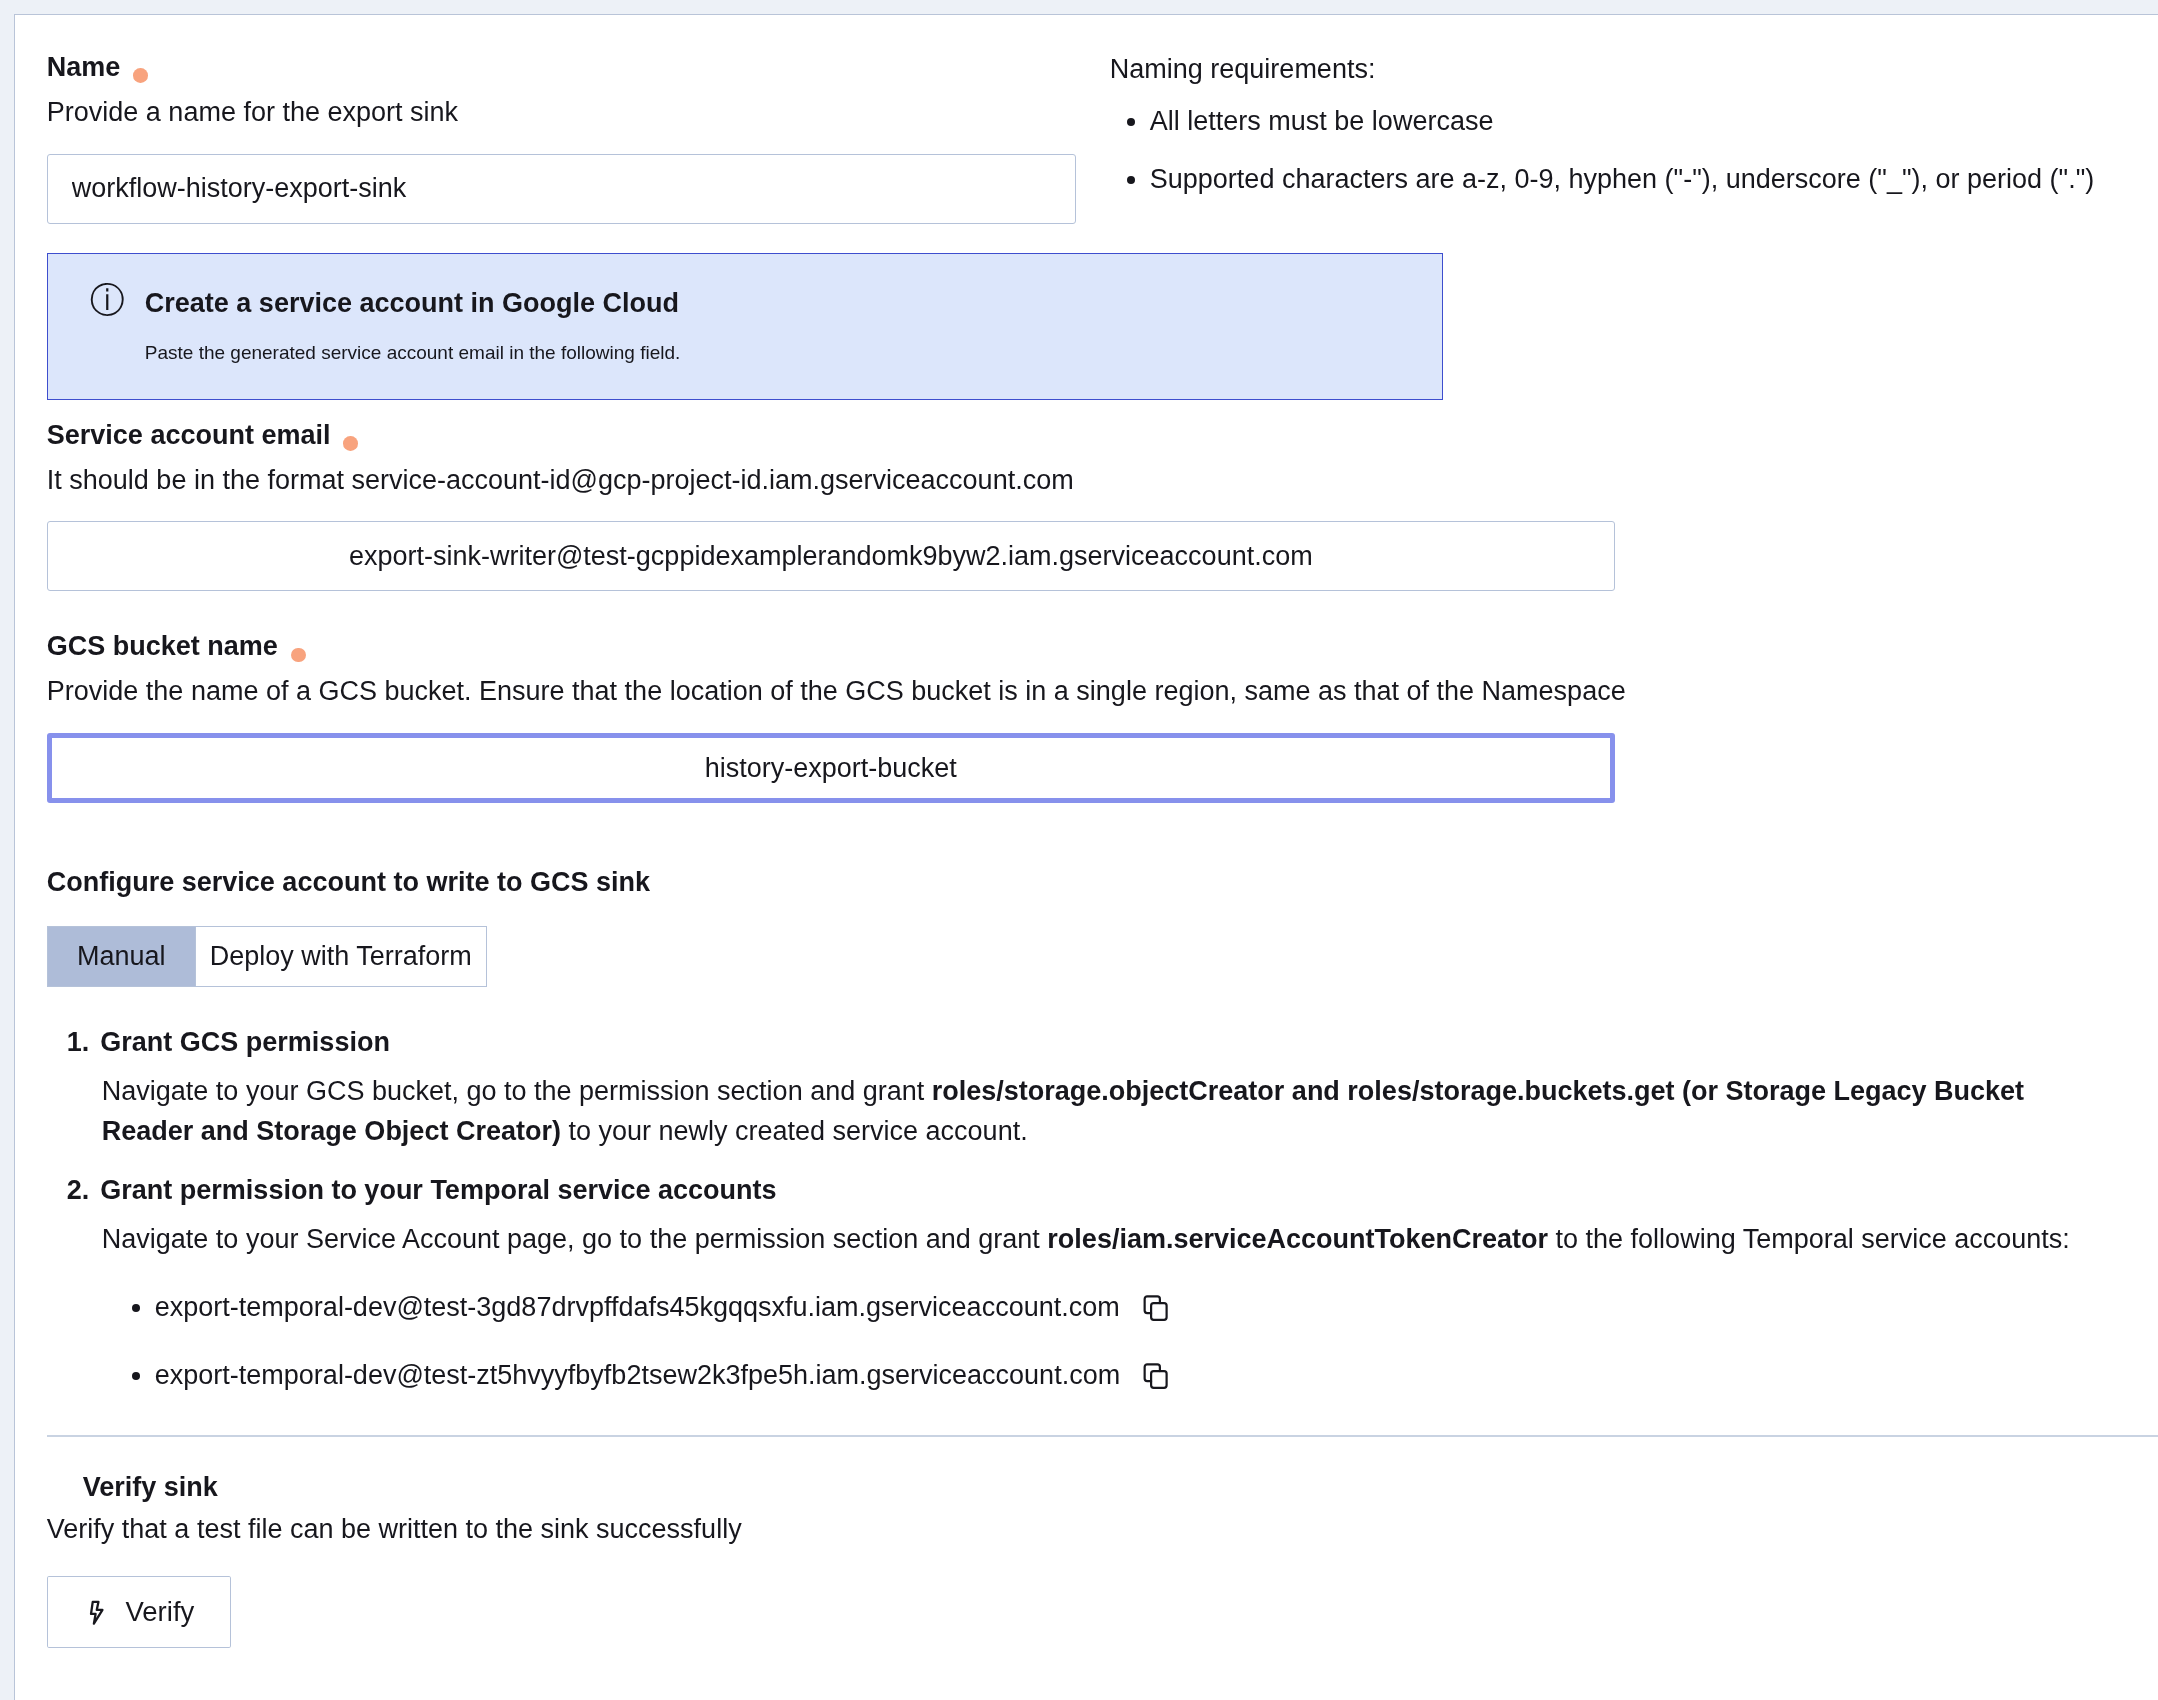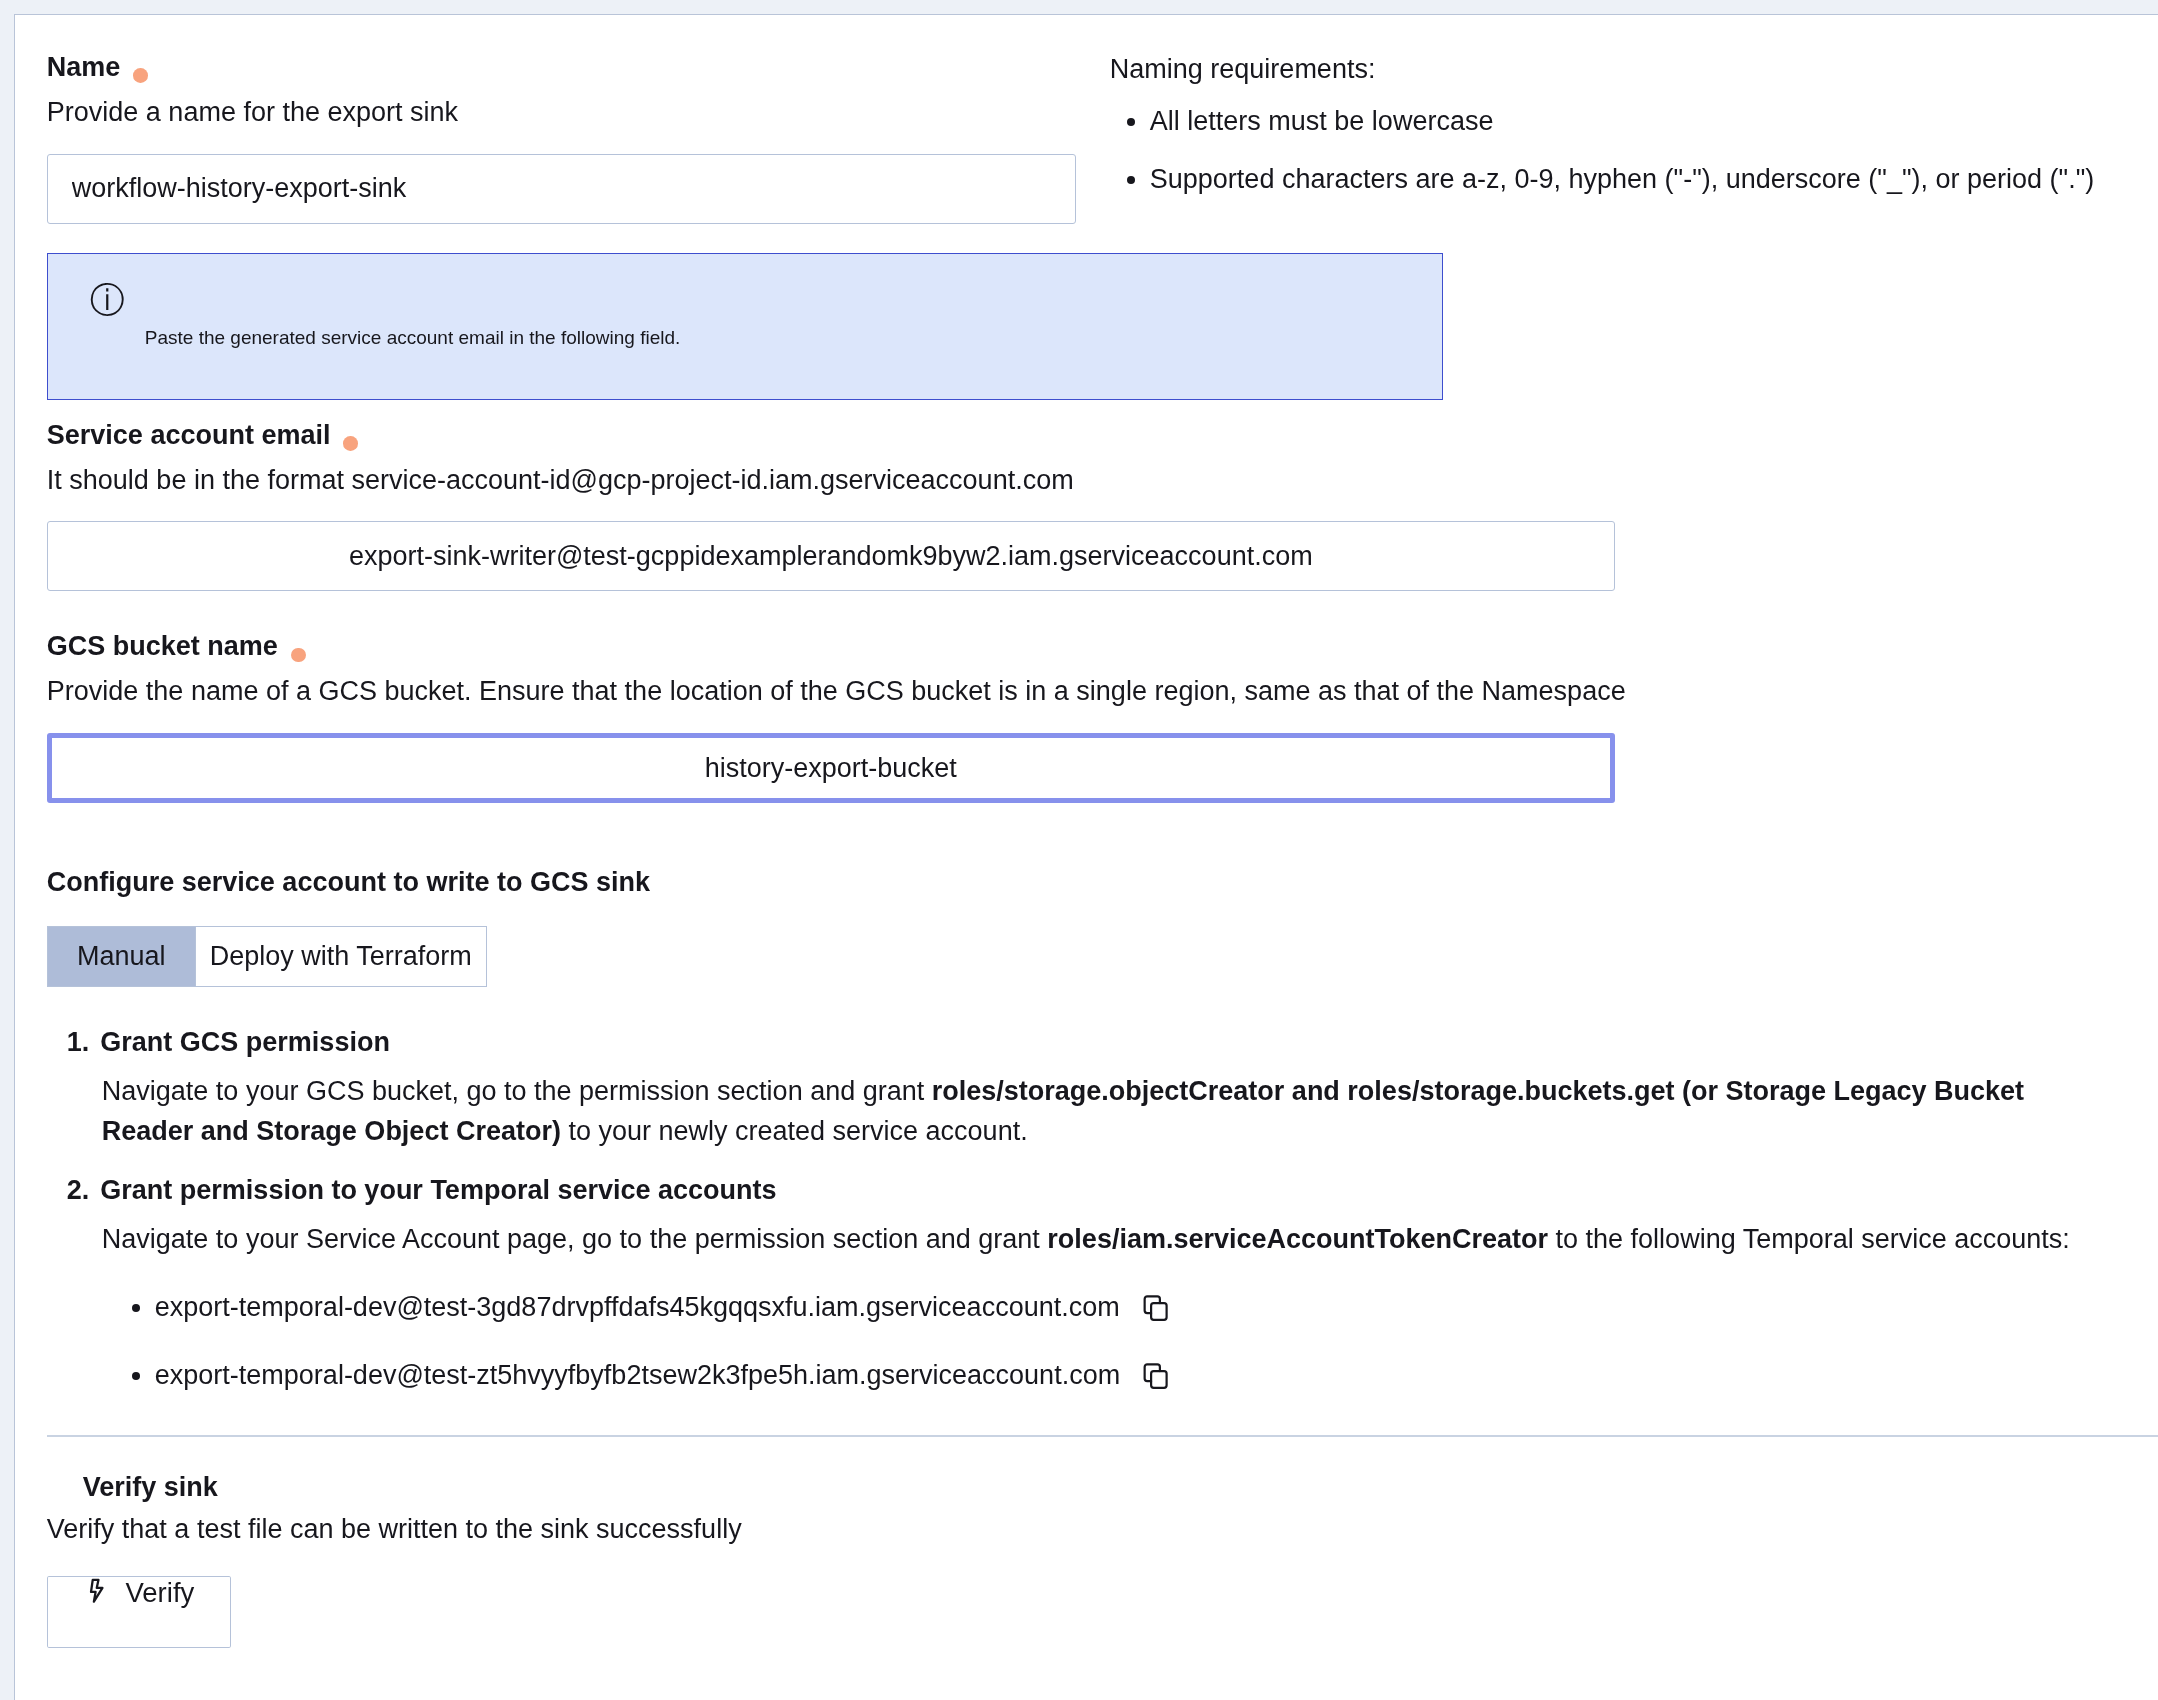--- a/index.html
+++ b/index.html
@@ -87,21 +87,21 @@
 
   .divider { margin-top:44px; margin-right:-46px; height:1.8px; background:#c9d3e2; }
 
   .verify-title { font-weight:700; font-size:27px; margin-top:35px;margin-left:36px; }
   .verify-desc { margin-top:11px; font-size:27px; }
 
   .verify-btn {
     margin-top:31px;
     width:184px; height:72px;
     background:#fff; border:1.8px solid #b5c2d9; border-radius:1.8px;
-    display:flex; justify-content:center; gap:14.7px;
+    display:flex; align-items:center; justify-content:center; gap:14.7px;
     font-family:"Liberation Sans", sans-serif;
     font-size:27.5px; color:#17171d; cursor:pointer;
   }
 </style>
 </head>
 <body>
 
 <div class="panel">
   <div class="content">
 
@@ -120,20 +120,21 @@
         <ul class="req-list">
           <li>All letters must be lowercase</li>
           <li>Supported characters are a-z, 0-9, hyphen ("-"), underscore ("_"), or period (".")</li>
         </ul>
       </div>
     </div>
 
     <div class="info-box">
       <span class="info-icon">ⓘ</span>
       <div>
+        <div class="info-title">Create a service account in Google Cloud</div>
         <div class="info-body">Paste the generated service account email in the following field.</div>
       </div>
     </div>
 
     <div class="group">
       <div class="field-label">
         <span>Service account email</span>
         <span class="req-dot"></span>
       </div>
       <div class="field-desc">It should be in the format service-account-id@gcp-project-id.iam.gserviceaccount.com</div>

